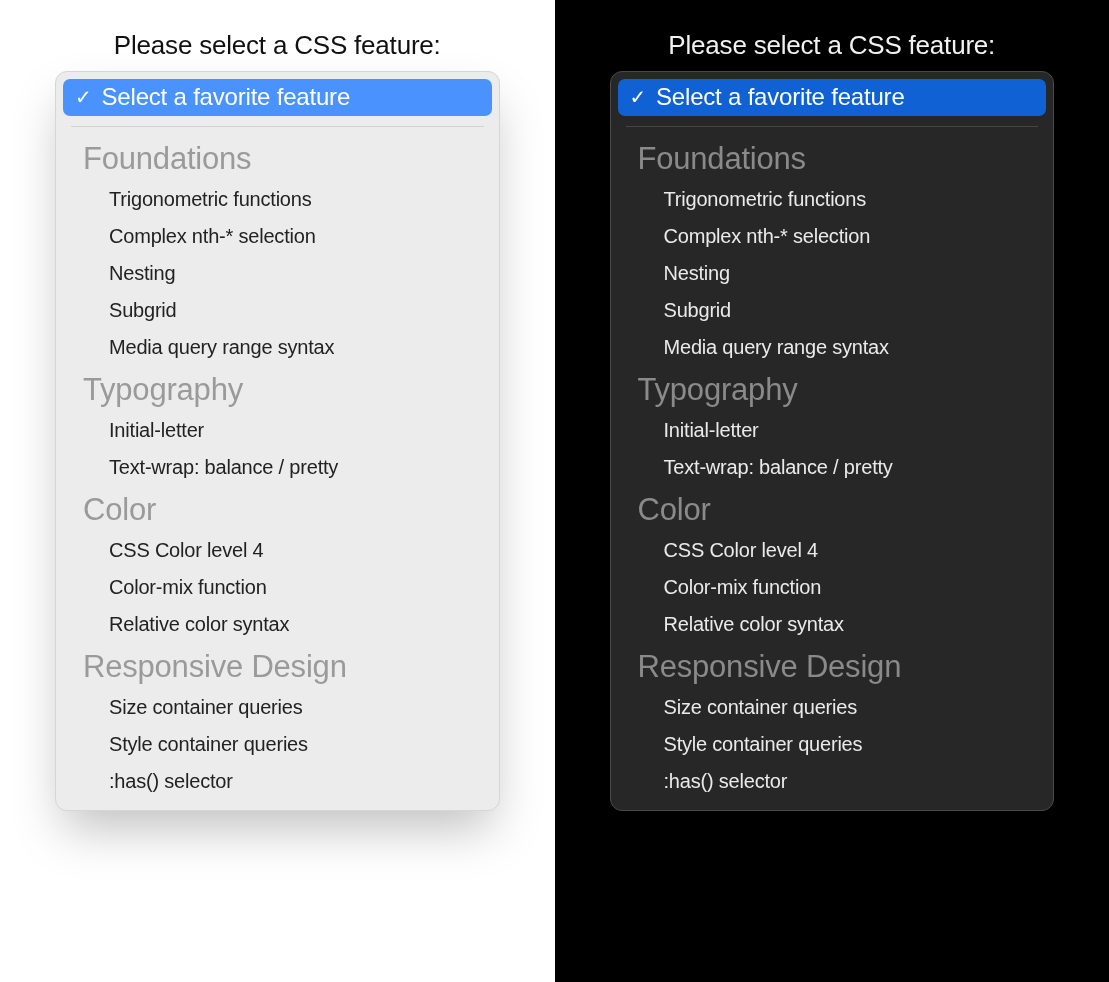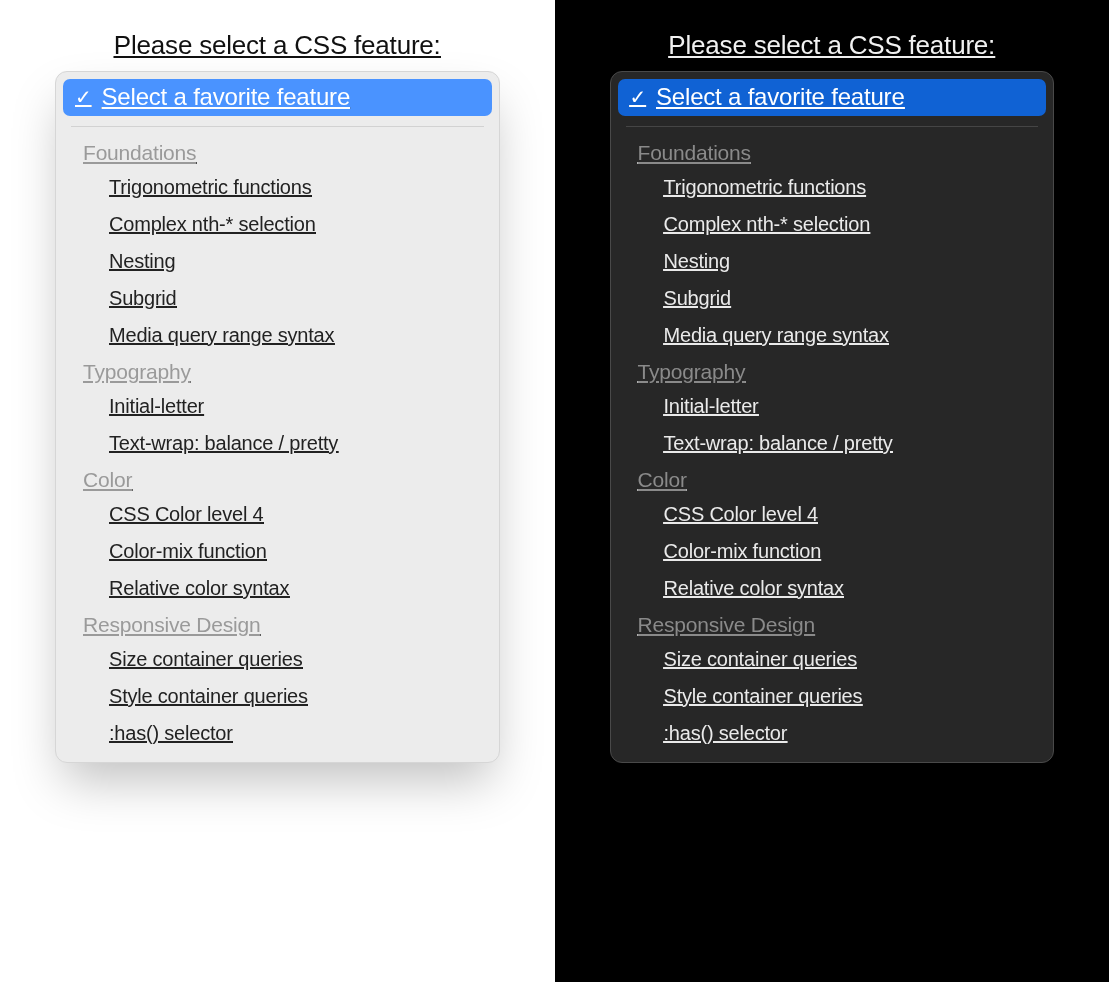--- a/index.html
+++ b/index.html
@@ -1,15 +1,15 @@
 <!DOCTYPE html>
 <html><head>
 <meta charset="utf-8">
 <style>
-  * { box-sizing: border-box; margin: 0; padding: 0; text-decoration: underline; }
+  * { box-sizing: border-box; margin: 0; padding: 0; }
   html, body { width: 1109px; height: 982px; }
   body {
     display: flex;
     font-family: -apple-system, BlinkMacSystemFont, "Segoe UI", Helvetica, Arial, sans-serif;
     -webkit-font-smoothing: antialiased;
   }
   .pane {
     width: 50%;
     height: 100%;
     padding: 30px 55px 0 55px;
@@ -65,21 +65,21 @@
   }
 
   .divider {
     height: 1px;
     margin: 10px 8px 8px 8px;
   }
   .light .divider { background: #d2d2d2; }
   .dark  .divider { background: #454545; }
 
   .group-label {
-    font-size: 21px;
+    font-size: 31px;
     padding: 6px 0 4px 20px;
     letter-spacing: -0.2px;
   }
   .light .group-label { color: #9a9a9a; }
   .dark  .group-label { color: #8a8a8a; }
 
   .option {
     font-size: 20px;
     padding: 5px 0 5px 46px;
     cursor: default;

